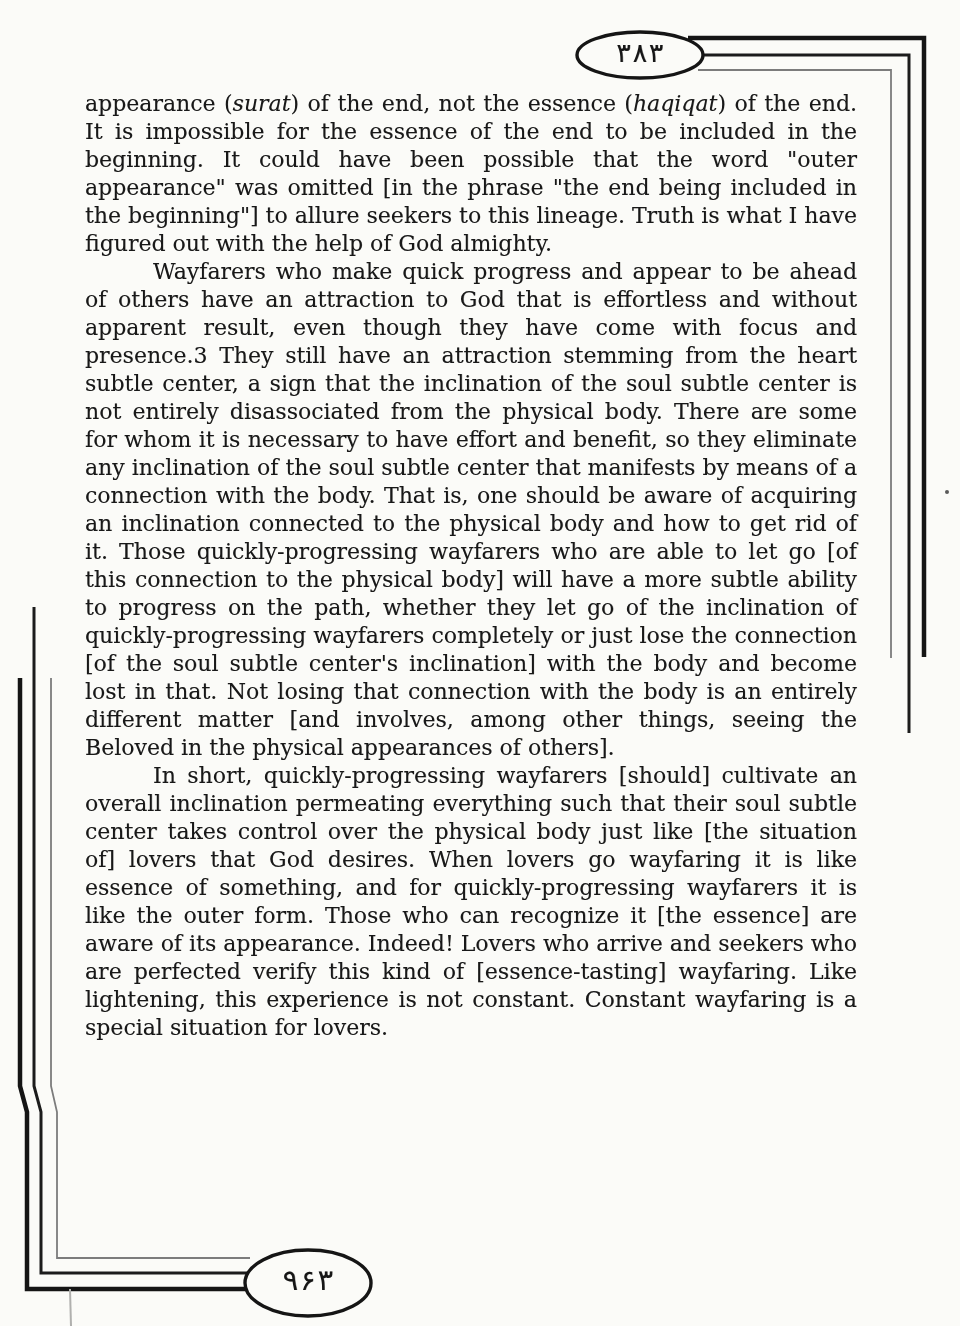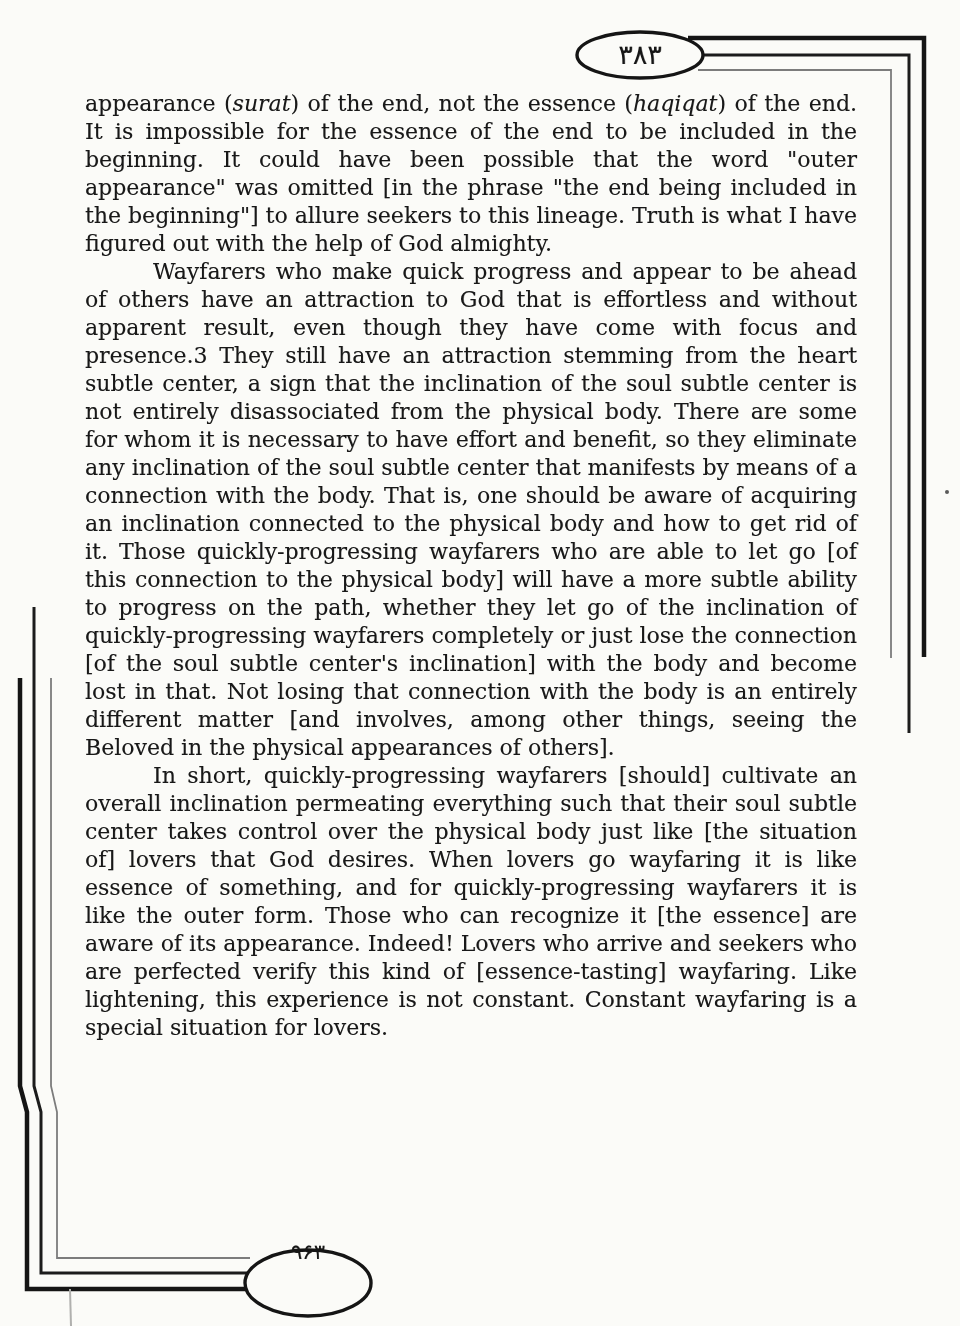--- a/index.html
+++ b/index.html
@@ -24,34 +24,34 @@
     line-height: 28px;
     text-align: justify;
     text-shadow: 0.3px 0.3px 0.5px rgba(25,25,25,0.35);
   }
   .para { margin: 0; }
   .para.indent { text-indent: 68px; }
   .pagenum {
     position: absolute;
     text-align: center;
     color: #161616;
-    font-family: Liberation Serif, serif;
+    font-family: Liberation Mono, monospace;
     text-shadow: 0.4px 0.4px 0.6px rgba(20,20,20,0.4);
   }
   #header-page-number {
     left: 578px; top: 36px;
     width: 124px; height: 40px;
     line-height: 38px;
     font-size: 27px;
   }
   #footer-page-number {
-    left: 246px; top: 1231px;
+    left: 246px; top: 1262px;
     width: 124px; height: 44px;
     line-height: 42px;
-    font-size: 21px;
+    font-size: 29px;
   }
 </style>
 </head>
 <body>
 
 <svg id="frame-svg" viewBox="0 0 960 1326" xmlns="http://www.w3.org/2000/svg">
 
   <polyline points="688,38 924,38 924,657" fill="none" stroke="#151515" stroke-width="4.5"></polyline>
   <polyline points="696,55 909,55 909,733" fill="none" stroke="#1c1c1c" stroke-width="3"></polyline>
   <polyline points="698,70 891,70 891,658" fill="none" stroke="#7c7c7c" stroke-width="1.8"></polyline>

